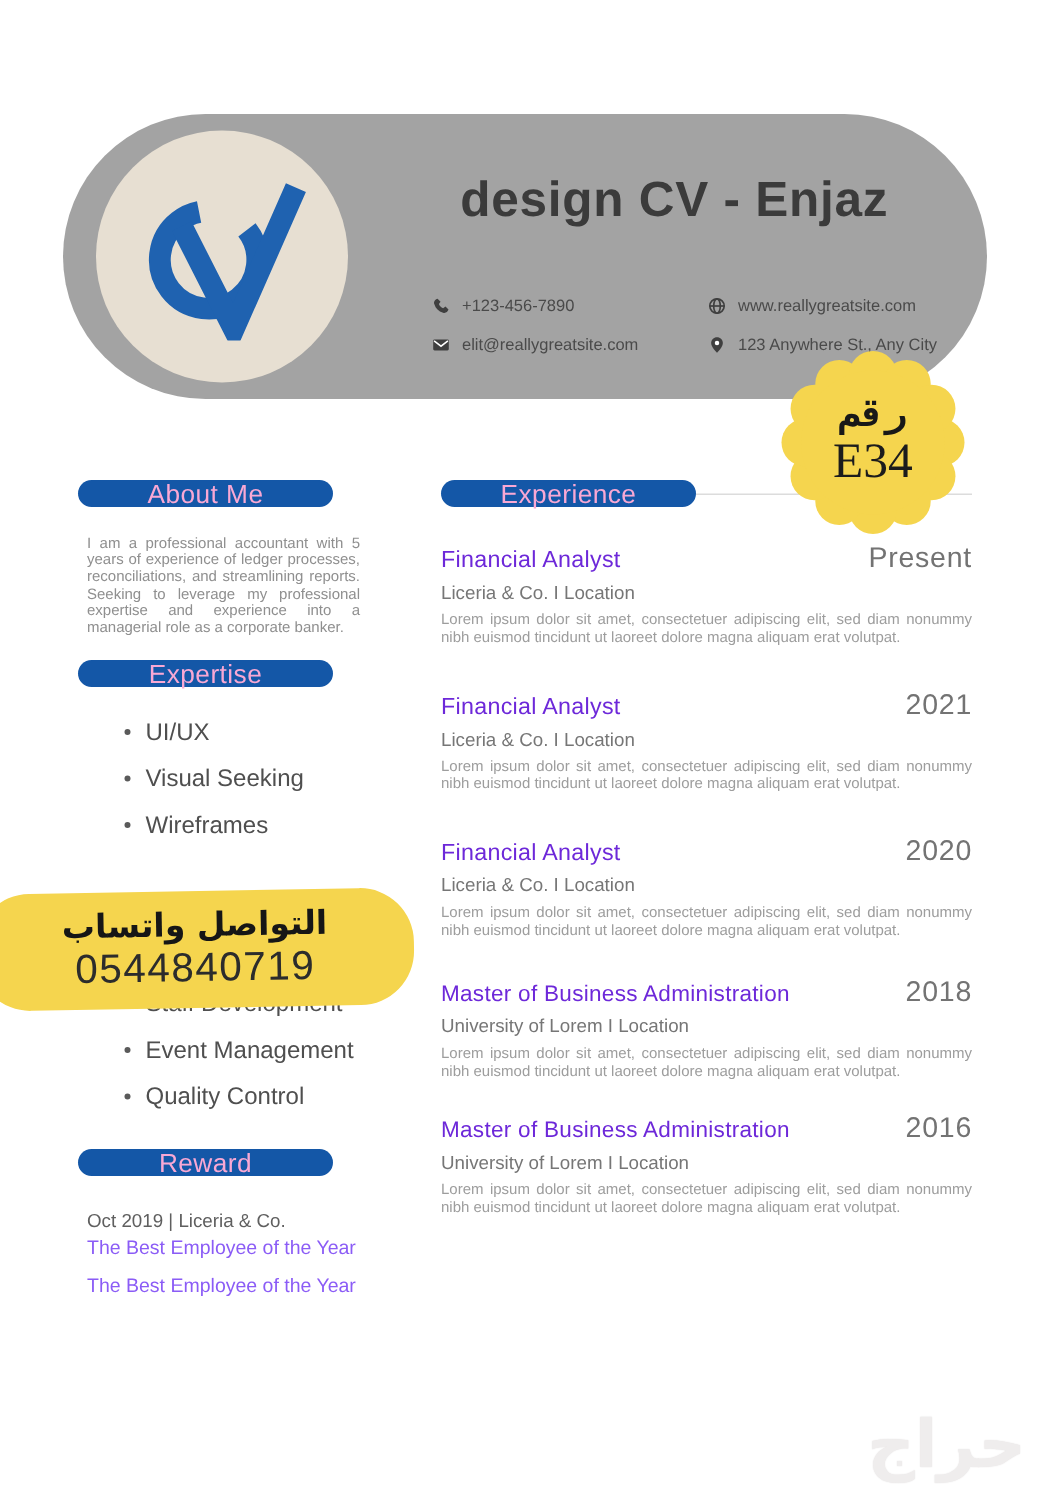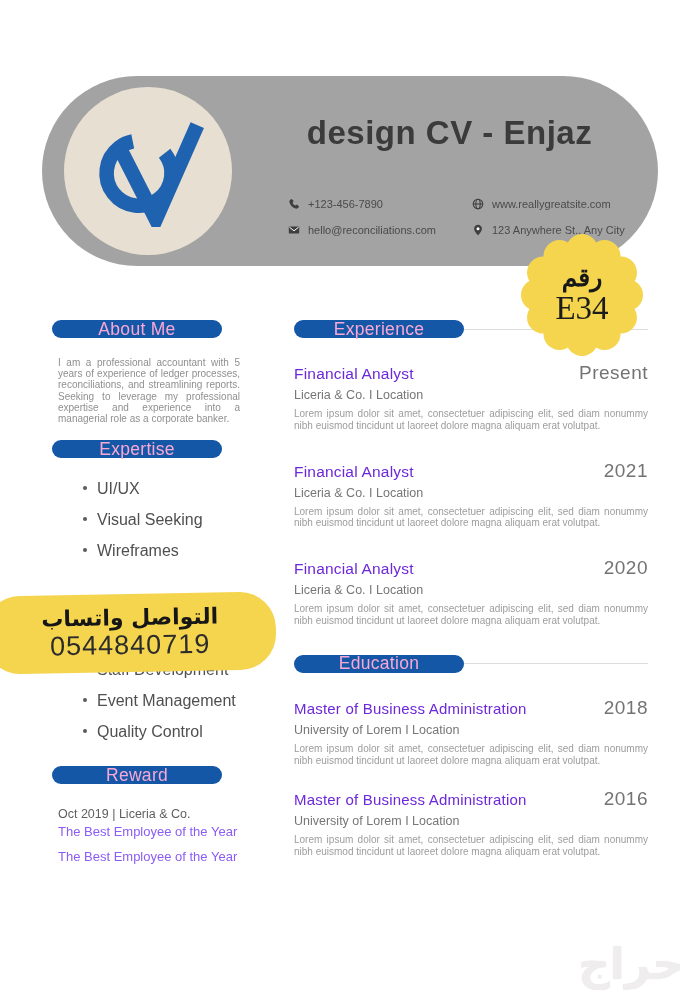--- a/index.html
+++ b/index.html
@@ -24,21 +24,21 @@
     position:absolute;left:246px;top:122px;
     display:grid;grid-template-columns:172px auto;column-gap:12px;row-gap:14px;
   }
   .contact-item{display:flex;align-items:center;gap:8px;font-size:11px;color:#4a4a4a;white-space:nowrap;}
   .cicon{flex:0 0 auto;display:flex;}
   
   .number-badge{position:absolute;left:517px;top:230px;width:130px;height:130px;z-index:5;}
   .number-badge svg{position:absolute;left:0;top:0;width:130px;height:130px;}
   .nb-text{position:absolute;left:0;top:0;width:130px;height:130px;display:flex;flex-direction:column;
     align-items:center;justify-content:center;gap:2px;}
-  .nb-label{font-family:Liberation Sans, sans-serif;font-weight:700;font-size:25px;color:#181818;line-height:1;}
+  .nb-label{font-family:Liberation Mono, monospace;font-weight:700;font-size:25px;color:#181818;line-height:1;}
   .nb-code{font-family:"Liberation Serif",serif;font-size:33px;color:#1c1c1c;line-height:1;}
   
   .pill{
     background:#1457a7;color:#f9a8d4;border-radius:20px;height:18px;width:170px;
     display:flex;align-items:center;justify-content:center;
     font-size:17.5px;font-weight:500;letter-spacing:.3px;
   }
   
   .left-col{position:absolute;left:30px;top:320px;width:242px;}
   .left-col .pill{margin-left:22px;}
@@ -123,21 +123,21 @@
         </span>
         <span>www.reallygreatsite.com</span>
       </div>
       <div class="contact-item">
         <span class="cicon">
           <svg width="12" height="12" viewBox="0 0 12 12">
             <rect x="0.8" y="2.4" width="10.4" height="7.2" rx="0.9" fill="#3f3f3f"></rect>
             <polyline points="1.4,3.2 6,6.8 10.6,3.2" fill="none" stroke="#ffffff" stroke-width="1"></polyline>
           </svg>
         </span>
-        <span>hello@reconciliations.com</span>
+        <span>elit@reallygreatsite.com</span>
       </div>
       <div class="contact-item">
         <span class="cicon">
           <svg width="12" height="12" viewBox="0 0 12 12">
             <path fill="#3f3f3f" d="M6 0.8C3.8 0.8 2.1 2.5 2.1 4.7 2.1 7.6 6 11.2 6 11.2 6 11.2 9.9 7.6 9.9 4.7 9.9 2.5 8.2 0.8 6 0.8Z"></path>
             <circle cx="6" cy="4.7" r="1.5" fill="#ffffff"></circle>
           </svg>
         </span>
         <span>123 Anywhere St., Any City</span>
       </div>
@@ -221,24 +221,20 @@
       <div class="entry">
         <div class="entry-head">
           <span class="entry-role">Financial Analyst</span>
           <span class="entry-date">2020</span>
         </div>
         <div class="entry-org">Liceria &amp; Co. I Location</div>
         <div class="entry-desc">Lorem ipsum dolor sit amet, consectetuer adipiscing elit, sed diam nonummy nibh euismod tincidunt ut laoreet dolore magna aliquam erat volutpat.</div>
       </div>
     </div>
 
-    <div class="section-head edu">
-      <div class="pill">Education</div>
-      <div class="head-line"></div>
-    </div>
 
     <div class="edu-body">
       <div class="entry">
         <div class="entry-head">
           <span class="entry-role">Master of Business Administration</span>
           <span class="entry-date">2018</span>
         </div>
         <div class="entry-org">University of Lorem I Location</div>
         <div class="entry-desc">Lorem ipsum dolor sit amet, consectetuer adipiscing elit, sed diam nonummy nibh euismod tincidunt ut laoreet dolore magna aliquam erat volutpat.</div>
       </div>

